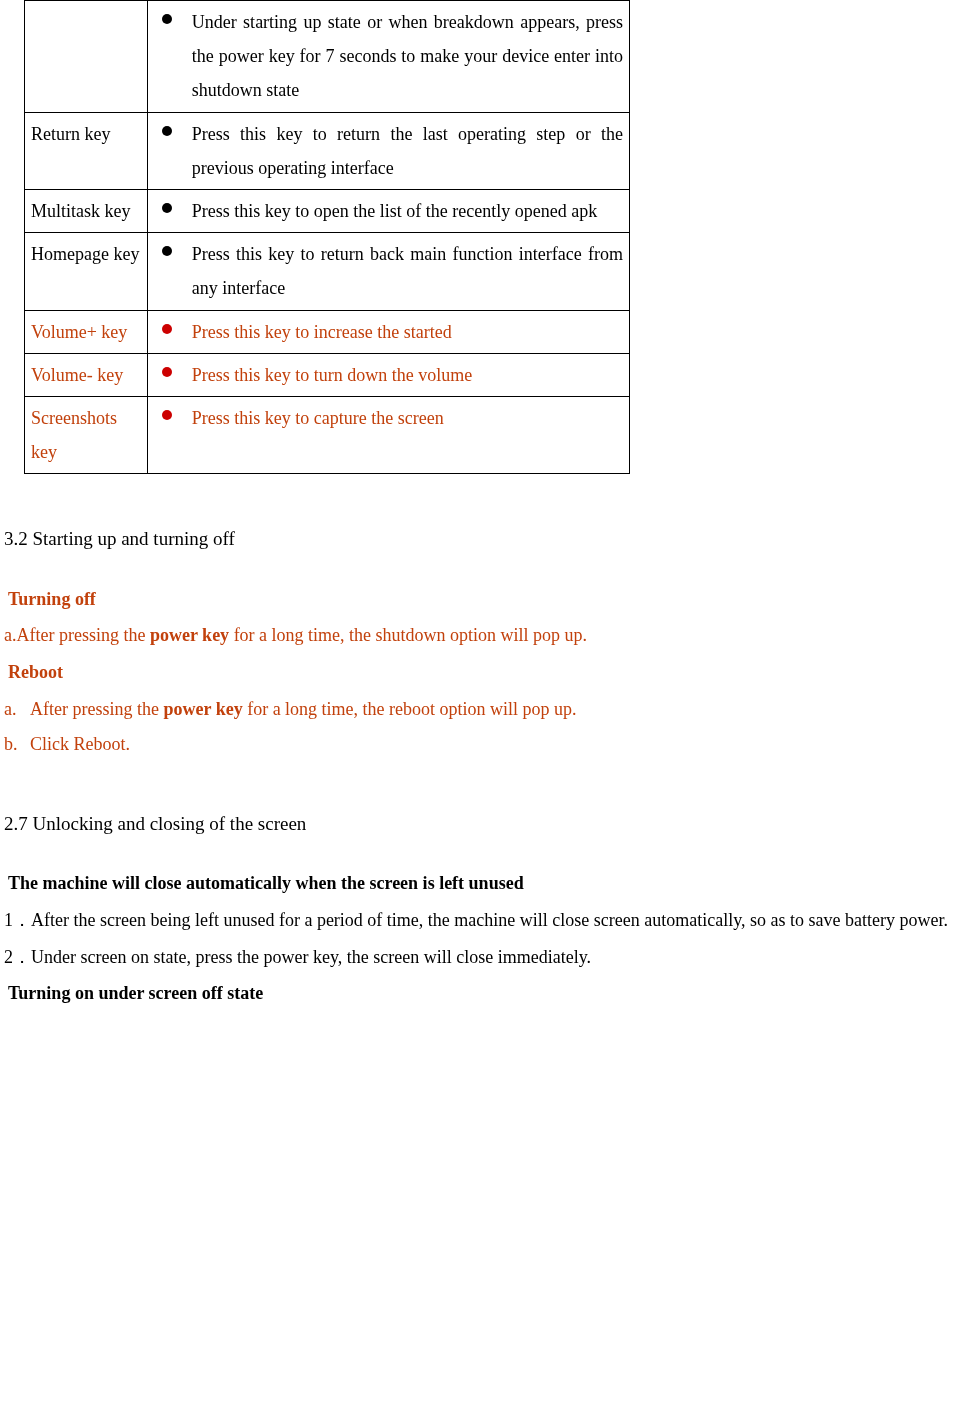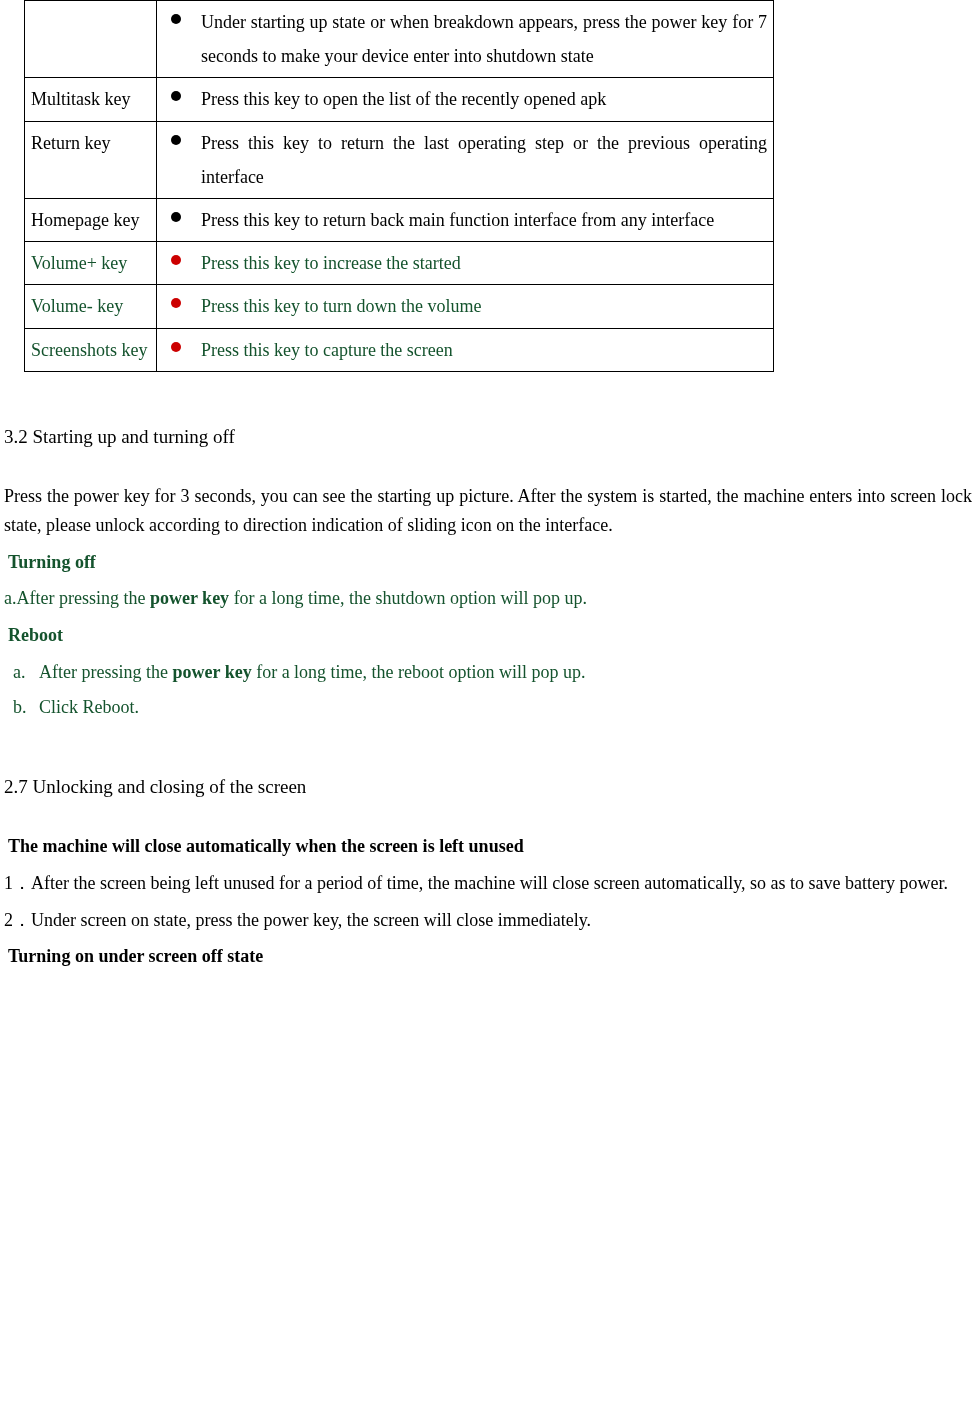--- a/index.html
+++ b/index.html
@@ -9,21 +9,21 @@
     padding: 0 4px;
     color: #000;
     line-height: 1.6;
   }
   .page {
     width: 968px;
   }
   table {
     border-collapse: collapse;
     margin-left: 20px;
-    width: 750px;
+    width: 606px;
   }
   td {
     border: 1px solid #000;
     vertical-align: top;
     padding: 4px 6px;
   }
   td.key-col {
     width: 120px;
     font-size: 18px;
     line-height: 1.9;
@@ -45,21 +45,21 @@
   }
   .bullet.red {
     background: #c00;
   }
   .bullet-text {
     flex: 1;
     text-align: justify;
     line-height: 1.9;
   }
   .red-text {
-    color: #14532d;
+    color: #c2410c;
   }
   h2 {
     font-weight: normal;
     font-size: 19px;
     margin: 50px 0 30px 0;
   }
   .body-text {
     margin: 8px 0;
   }
   .bold {
@@ -70,21 +70,21 @@
   }
   .indent-small {
     margin-left: 4px;
   }
   ol.letters {
     list-style: none;
     padding: 0;
     margin: 0;
   }
   ol.letters li {
-    margin: 6px 9px;
+    margin: 6px 0;
   }
   .li-label {
     display: inline-block;
     width: 26px;
   }
 </style>
 </head>
 <body>
 <div class="page">
 
@@ -93,34 +93,34 @@
     <tr>
       <td class="key-col"></td>
       <td class="desc-col">
         <div class="bullet-row">
           <span class="bullet"></span>
           <span class="bullet-text">Under starting up state or when breakdown appears, press the power key for 7 seconds to make your device enter into shutdown state</span>
         </div>
       </td>
     </tr>
     <tr>
+      <td class="key-col">Return key</td>
+      <td class="desc-col">
+        <div class="bullet-row">
+          <span class="bullet"></span>
+          <span class="bullet-text">Press this key to return the last operating step or the previous operating interface</span>
+        </div>
+      </td>
+    </tr>
+    <tr>
       <td class="key-col">Multitask key</td>
       <td class="desc-col">
         <div class="bullet-row">
           <span class="bullet"></span>
           <span class="bullet-text">Press this key to open the list of the recently opened apk</span>
-        </div>
-      </td>
-    </tr>
-    <tr>
-      <td class="key-col">Return key</td>
-      <td class="desc-col">
-        <div class="bullet-row">
-          <span class="bullet"></span>
-          <span class="bullet-text">Press this key to return the last operating step or the previous operating interface</span>
         </div>
       </td>
     </tr>
     <tr>
       <td class="key-col">Homepage key</td>
       <td class="desc-col">
         <div class="bullet-row">
           <span class="bullet"></span>
           <span class="bullet-text">Press this key to return back main function interface from any interface</span>
         </div>
@@ -151,21 +151,20 @@
           <span class="bullet red"></span>
           <span class="bullet-text red-text">Press this key to capture the screen</span>
         </div>
       </td>
     </tr>
   </tbody>
 </table>
 
 <h2>3.2 Starting up and turning off</h2>
 
-<div class="body-text justify">Press the power key for 3 seconds, you can see the starting up picture. After the system is started, the machine enters into screen lock state, please unlock according to direction indication of sliding icon on the interface.</div>
 
 <div class="body-text bold red-text indent-small">Turning off</div>
 <div class="body-text red-text">
   <span>a.After pressing the </span><span class="bold">power key</span><span> for a long time, the shutdown option will pop up.</span>
 </div>
 
 <div class="body-text bold red-text indent-small">Reboot</div>
 <ol class="letters red-text">
   <li>
     <span class="li-label">a.</span><span>After pressing the </span><span class="bold">power key</span><span> for a long time, the reboot option will pop up.</span>

